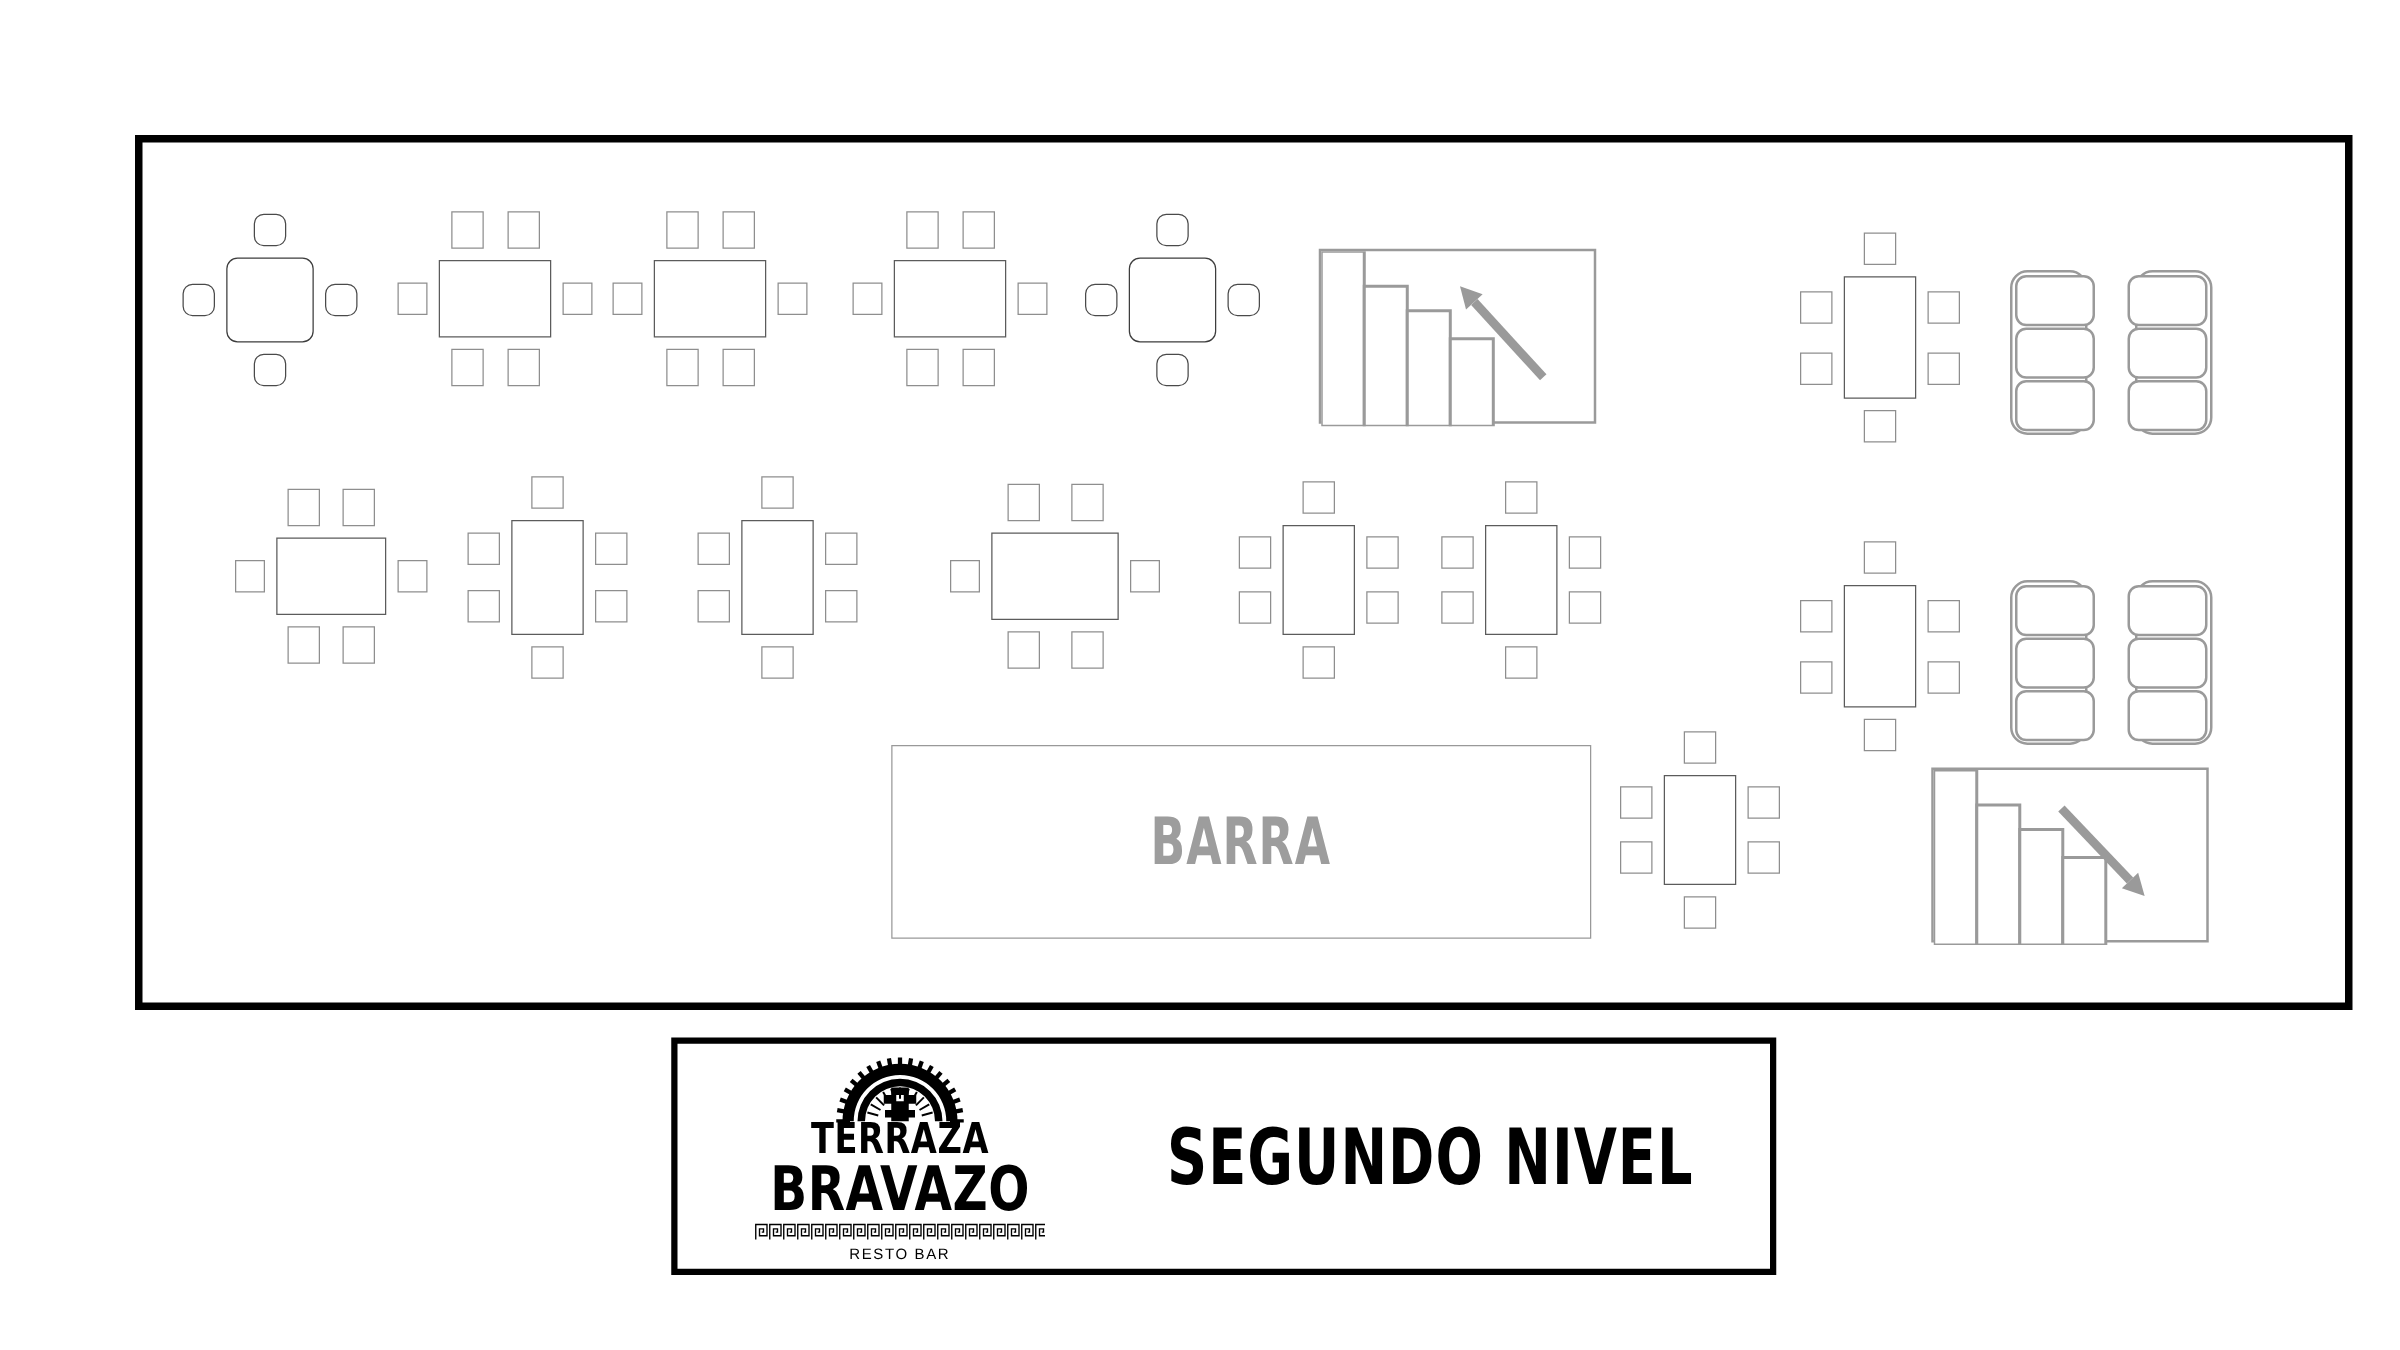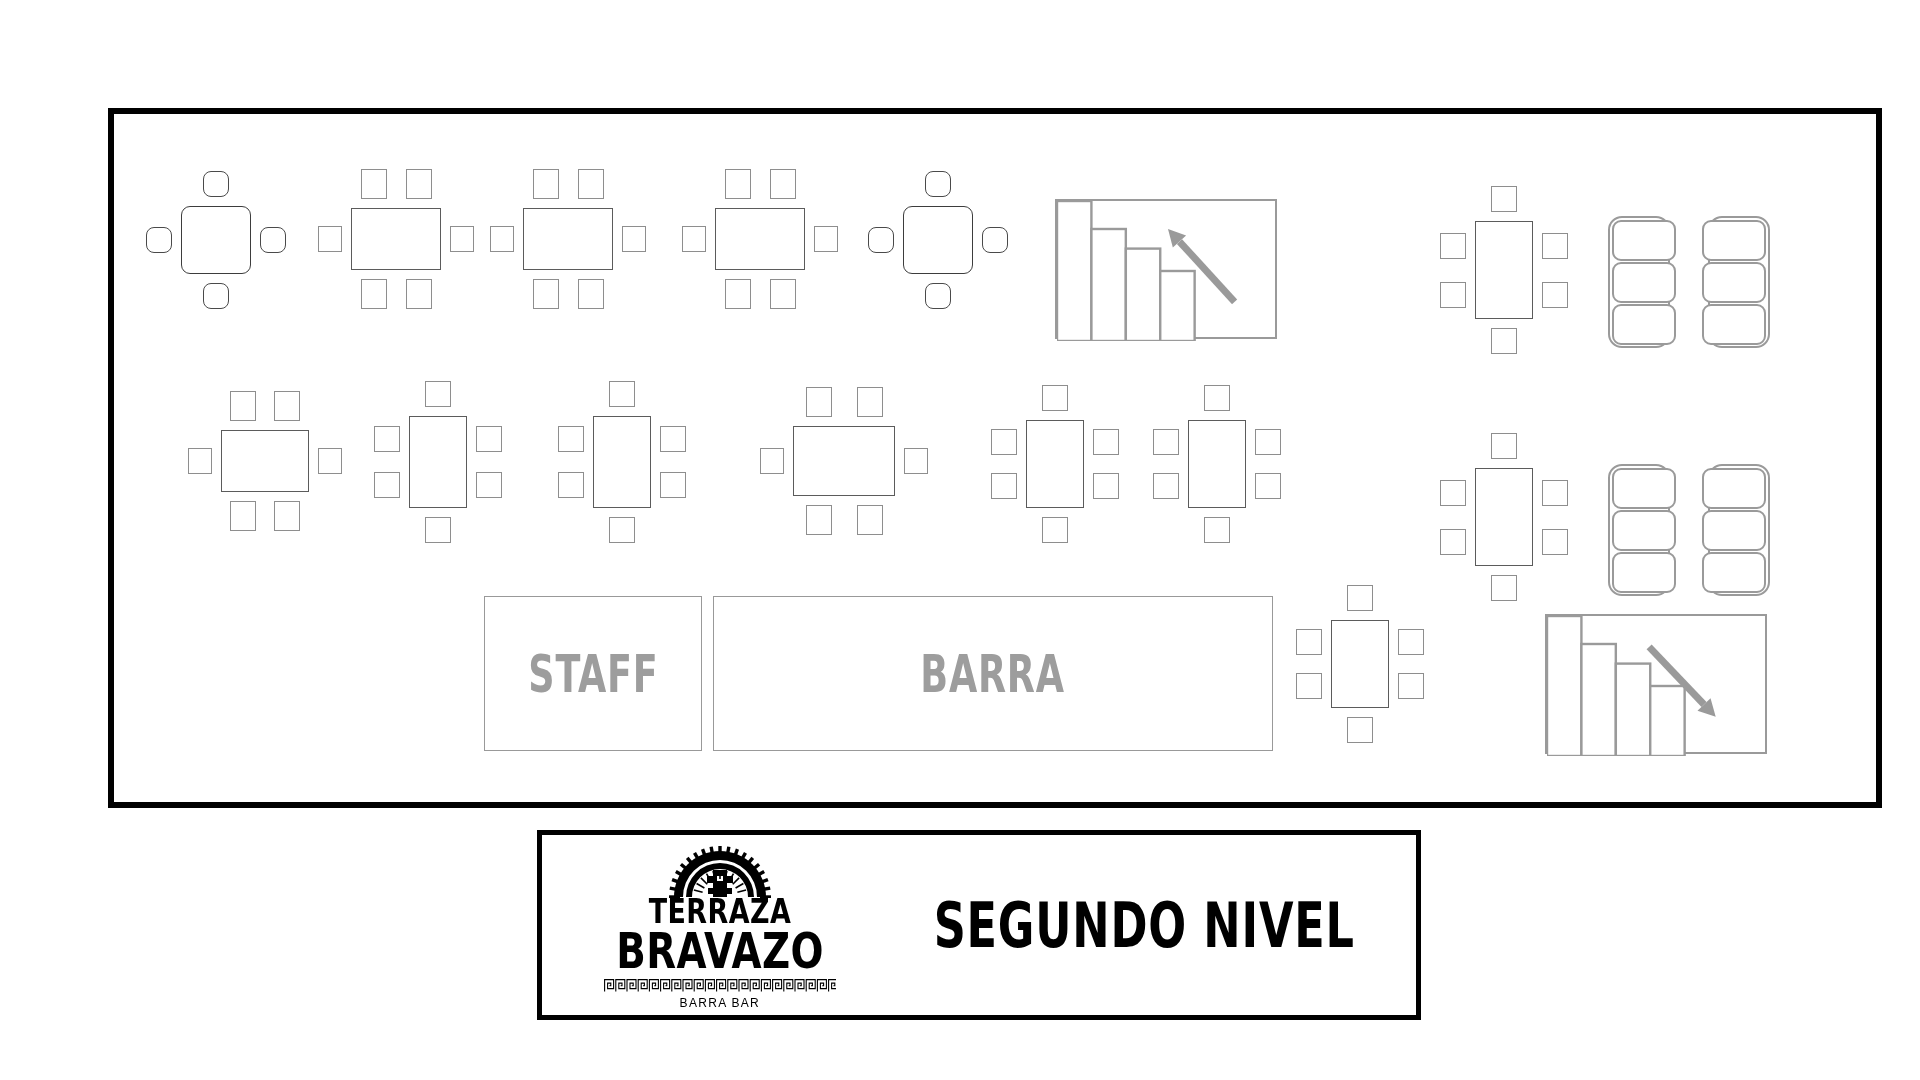--- a/index.html
+++ b/index.html
@@ -234,23 +234,20 @@
       </div>
       <div class="stairs" style="left: 1431px; top: 500px; width: 222px; height: 140px;">
         <svg width="222" height="140">
           <rect x="0" y="0" width="34.41" height="140" fill="#fff" stroke="#9a9a9a" stroke-width="2.4"></rect>
           <rect x="34.41" y="28" width="34.41" height="112" fill="#fff" stroke="#9a9a9a" stroke-width="2.4"></rect>
           <rect x="68.82" y="47.599999999999994" width="34.41" height="92.4" fill="#fff" stroke="#9a9a9a" stroke-width="2.4"></rect>
           <rect x="103.22999999999999" y="70" width="34.41" height="70" fill="#fff" stroke="#9a9a9a" stroke-width="2.4"></rect>
           <line x1="102.12" y1="30.8" x2="157.0020143106236" y2="88.48379882497976" stroke="#9a9a9a" stroke-width="7"></line>
           <polygon points="168.72,100.8 150.48167251208346,94.6874383075908 163.52235610916372,82.28015934236872" fill="#9a9a9a"></polygon>
         </svg>
-      </div>
-      <div class="room" style="left: 370px; top: 482px; width: 218px; height: 155px;">
-        <span>STAFF</span>
       </div>
       <div class="room" style="left: 599px; top: 482px; width: 560px; height: 155px;">
         <span>BARRA</span>
       </div>
     </div>
 </div>
 
 <div id="title-block">
 
   <div id="logo-lockup">
@@ -325,17 +322,17 @@
           <path d="M157.39999999999998,13.6 v-12 h9 v9 h-6 v-5.5 h3.2 v2.6 h-1.4"></path>
           <path d="M168.6,13.6 v-12 h9 v9 h-6 v-5.5 h3.2 v2.6 h-1.4"></path>
           <path d="M179.79999999999998,13.6 v-12 h9 v9 h-6 v-5.5 h3.2 v2.6 h-1.4"></path>
           <path d="M190.99999999999997,13.6 v-12 h9 v9 h-6 v-5.5 h3.2 v2.6 h-1.4"></path>
           <path d="M202.2,13.6 v-12 h9 v9 h-6 v-5.5 h3.2 v2.6 h-1.4"></path>
           <path d="M213.39999999999998,13.6 v-12 h9 v9 h-6 v-5.5 h3.2 v2.6 h-1.4"></path>
           <path d="M224.6,13.6 v-12 h9 v9 h-6 v-5.5 h3.2 v2.6 h-1.4"></path>
         </g>
     </svg>
 
-    <div id="logo-resto">BARRA BAR</div>
+    <div id="logo-resto">RESTO BAR</div>
   </div>
 
   <div id="plan-title">SEGUNDO NIVEL</div>
 </div>
 
 </body></html>

